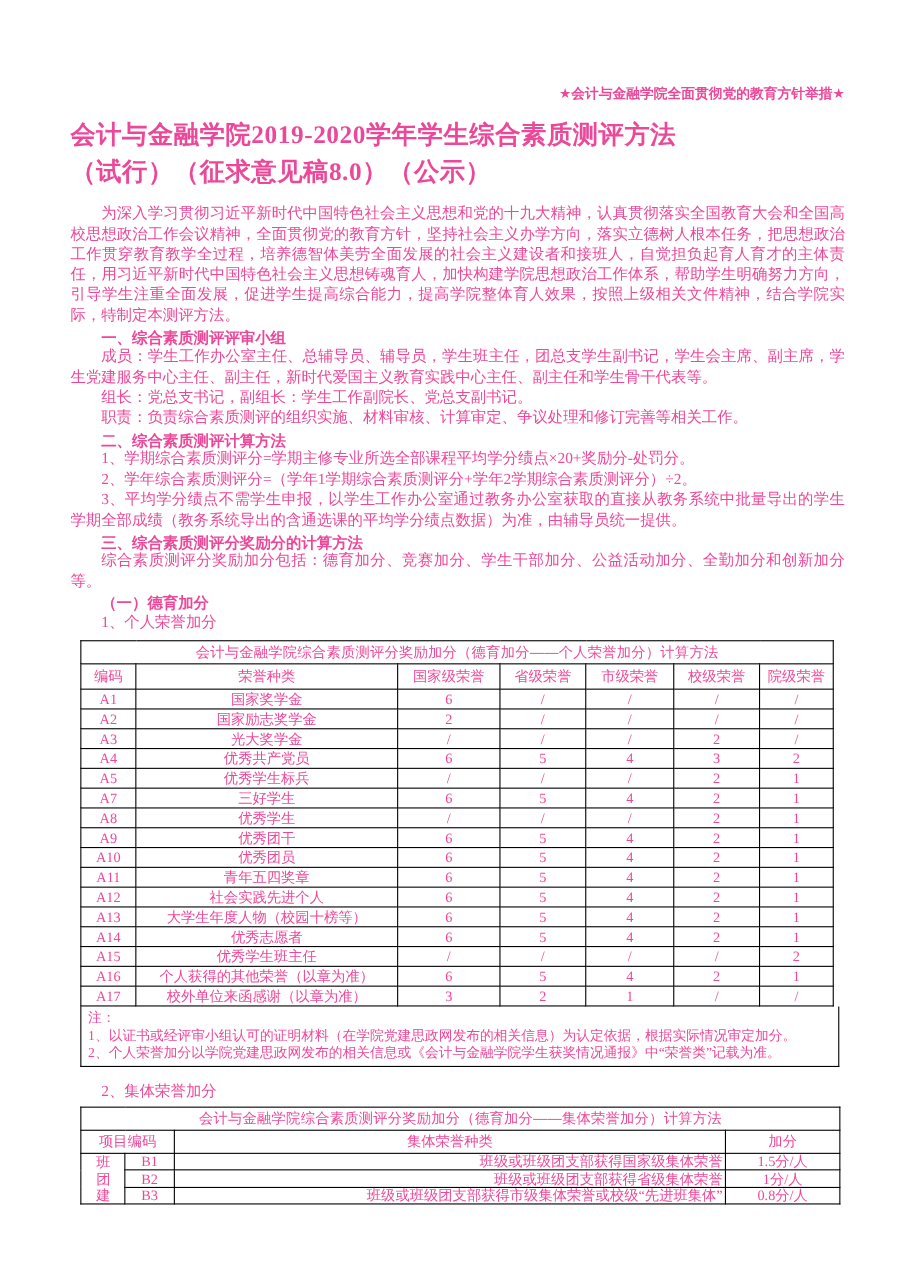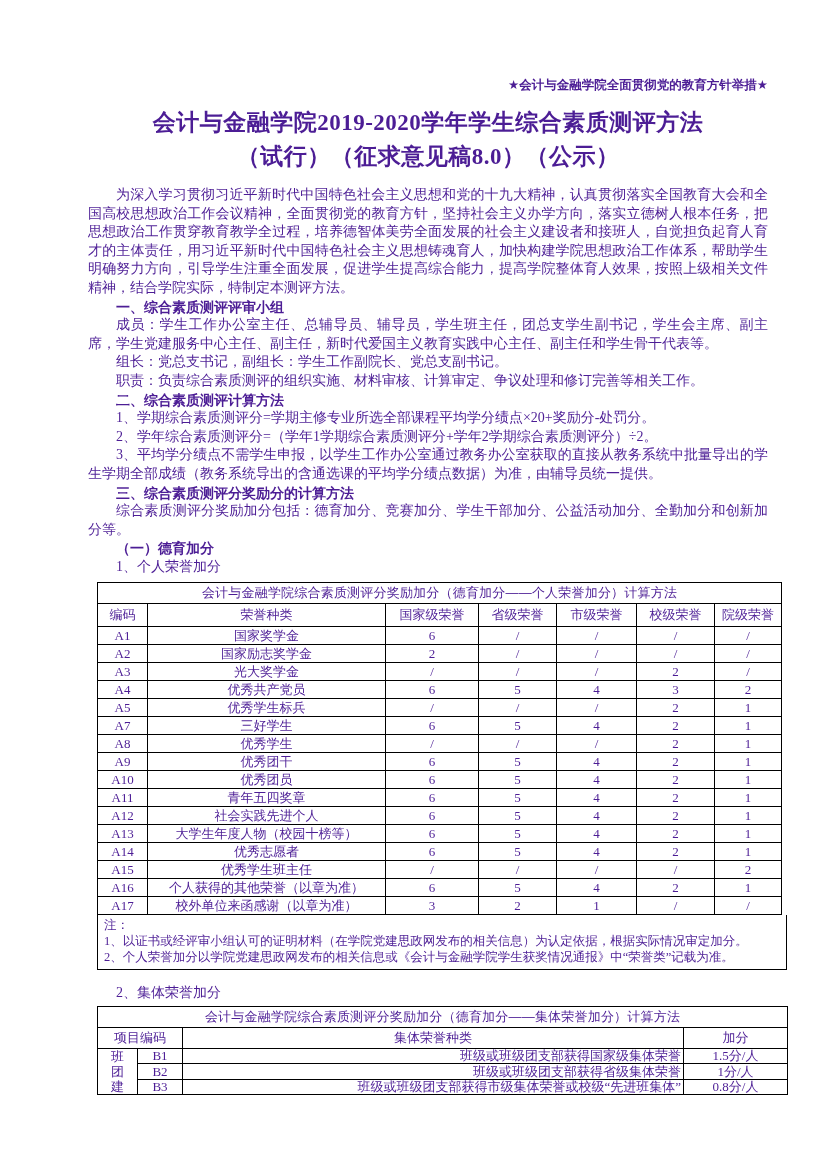--- a/index.html
+++ b/index.html
@@ -1,26 +1,26 @@
 <!DOCTYPE html>
 <html lang="zh"><head>
 <meta charset="utf-8">
 <style>
   html,body{margin:0;padding:0;background:#ffffff;}
   .page{
-    width:827px;height:1169px;background:#ffffff;color:#4c1d95;
-    box-sizing:border-box;padding:76px 59px 0 88px;overflow:hidden;
+    width:827px;height:1169px;background:#ffffff;color:#ec4899;
+    box-sizing:border-box;padding:76px 59px 0 64px;overflow:hidden;
     font-family:"Liberation Serif","DejaVu Serif",serif;
   }
   .header-note{
     text-align:right;font-size:12.5px;line-height:18px;
     font-family:"Liberation Sans","DejaVu Sans",sans-serif;font-weight:600;
   }
   .doc-title{
-    text-align:center;font-weight:bold;font-size:23px;line-height:34px;
+    font-weight:bold;font-size:23px;line-height:34px;
     margin-top:12px;letter-spacing:0.5px;
   }
   .body-text{
     margin:0;font-size:14px;line-height:18.6px;text-indent:2em;
     text-align:justify;
   }
   .intro{margin-top:12px;}
   .sec-heading{
     margin:0;font-size:14px;line-height:18.6px;text-indent:2em;font-weight:bold;
     font-family:Liberation Sans, sans-serif;
@@ -44,21 +44,21 @@
     border:1px solid #000;border-top:none;
     padding:2px 6px 4px;font-size:12.5px;line-height:16px;
   }
   .notes p{margin:0;text-align:justify;}
   .item-line{margin-top:14px;}
   .tbl2{margin-top:3px;}
   .tbl2 .head-row th{height:20px;}
   .tbl2 tbody tr{height:15px;}
   .tbl2 tbody td{line-height:14px;}
   .group-cell .vlabel{
-    width:14px;margin:0 auto;word-break:break-all;line-height:15px;font-size:13px;
+    width:14px;margin:0 auto;word-break:break-all;line-height:15px;font-size:13px;text-align:right;
   }
   table.tbl2 td.type-cell{text-align:right;}
 </style>
 </head>
 <body>
 
 <div class="page">
 
   <div class="header-note">★会计与金融学院全面贯彻党的教育方针举措★</div>
 

